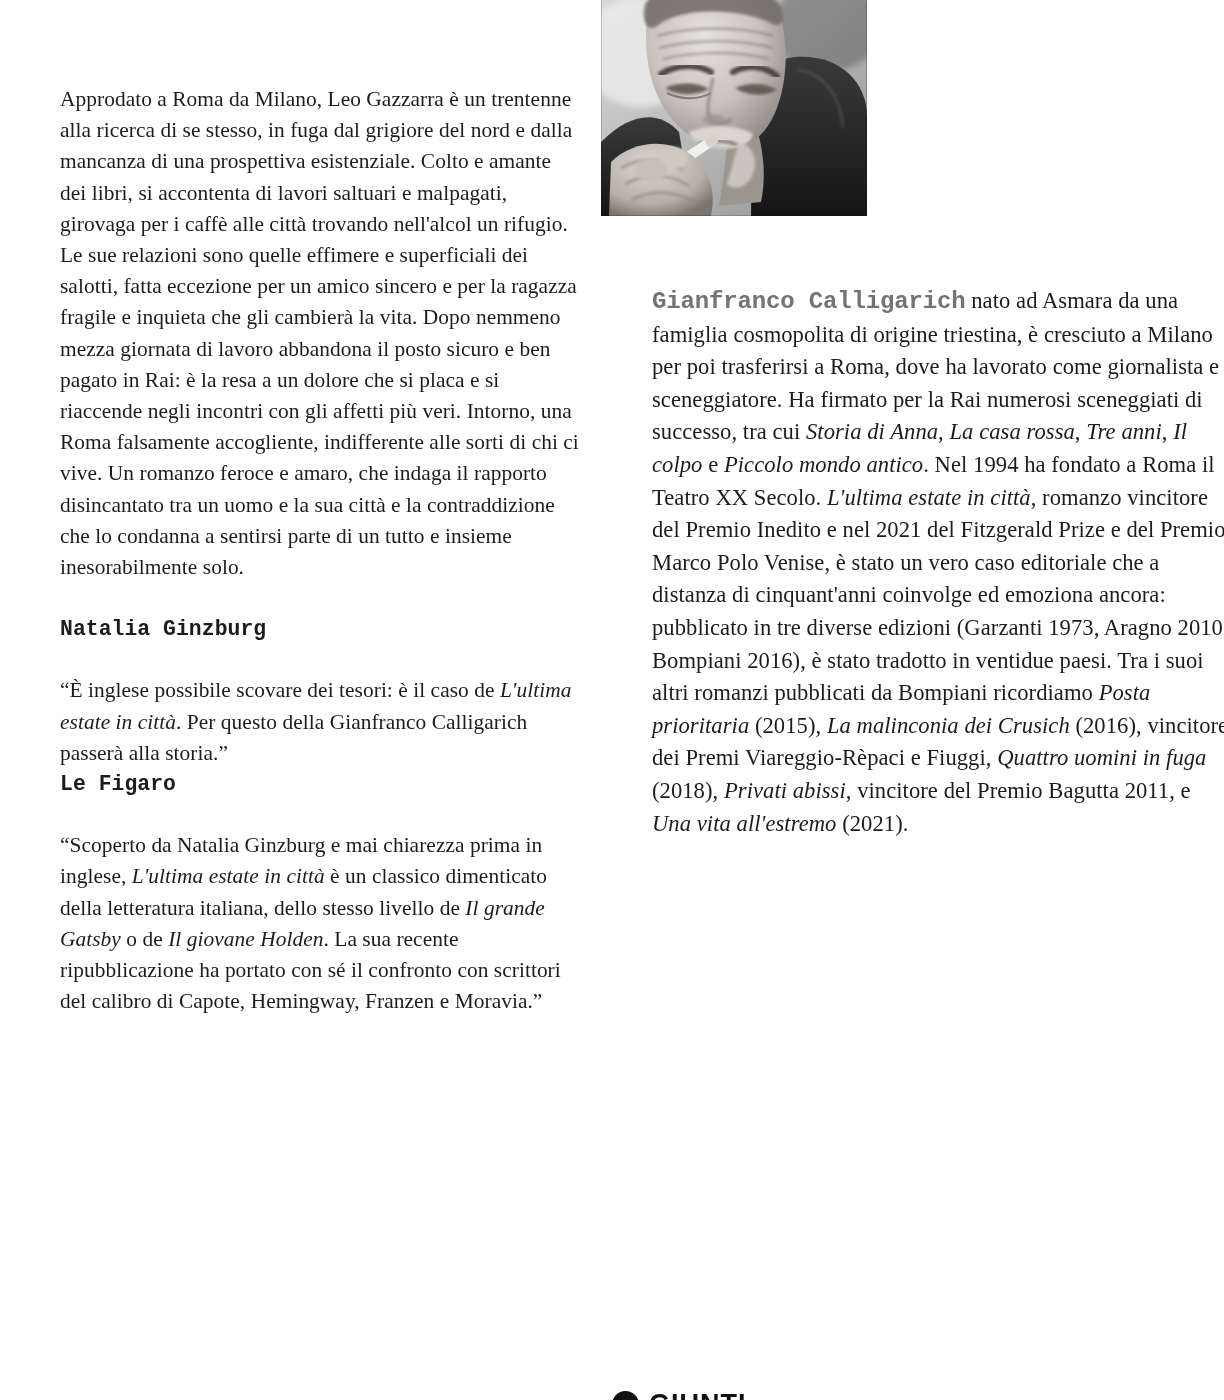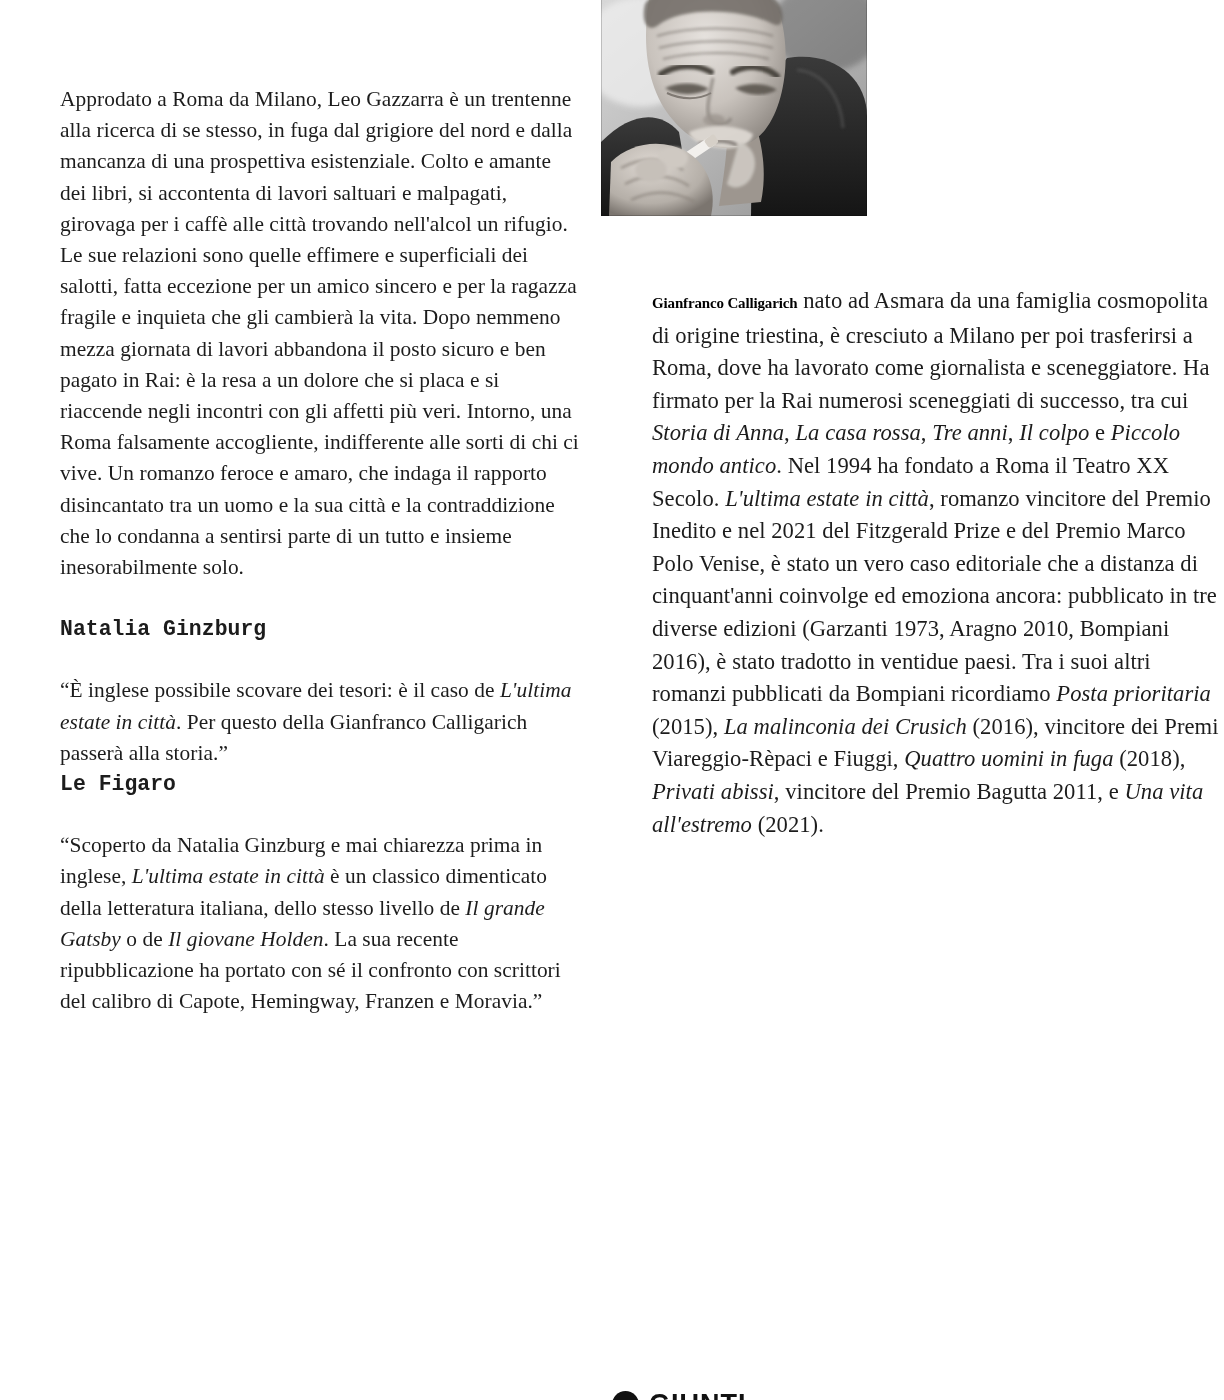--- a/index.html
+++ b/index.html
@@ -81,24 +81,24 @@
     width: 578px;
   }
   .col-right p {
     margin: 0;
     font-size: 22.6px;
     line-height: 32.6px;
     letter-spacing: 0.05px;
     color: #1c1c1c;
   }
   .author-name {
-    font-family: Liberation Serif, serif;
+    font-family: Liberation Mono, monospace;
     font-weight: bold;
-    font-size: 15px;
-    color: #000000;
+    font-size: 24px;
+    color: #737373;
     letter-spacing: -0.15px;
   }
 
   i, .ital { font-style: italic; }
 
   
   .publisher {
     position: absolute;
     left: 612px;
     top: 1384px;
@@ -223,21 +223,21 @@
       <span>Approdato a Roma da Milano, Leo Gazzarra</span>
       <span>è un trentenne alla ricerca di se stesso, in fuga</span>
       <span>dal grigiore del nord e dalla mancanza di una</span>
       <span>prospettiva esistenziale. Colto e amante dei</span>
       <span>libri, si accontenta di lavori saltuari e malpagati,</span>
       <span>girovaga per i caffè alle città trovando nell'alcol</span>
       <span>un rifugio. Le sue relazioni sono quelle effimere</span>
       <span>e superficiali dei salotti, fatta eccezione per un</span>
       <span>amico sincero e per la ragazza fragile e inquieta</span>
       <span>che gli cambierà la vita. Dopo nemmeno mezza</span>
-      <span>giornata di lavori abbandona il posto sicuro</span>
+      <span>giornata di lavoro abbandona il posto sicuro</span>
       <span>e ben pagato in Rai: è la resa a un dolore che</span>
       <span>si placa e si riaccende negli incontri con gli</span>
       <span>affetti più veri. Intorno, una Roma falsamente</span>
       <span>accogliente, indifferente alle sorti di chi ci vive.</span>
       <span>Un romanzo feroce e amaro, che indaga il</span>
       <span>rapporto disincantato tra un uomo e la sua città</span>
       <span>e la contraddizione che lo condanna a sentirsi</span>
       <span>parte di un tutto e insieme inesorabilmente solo.</span>
     </p>
 

